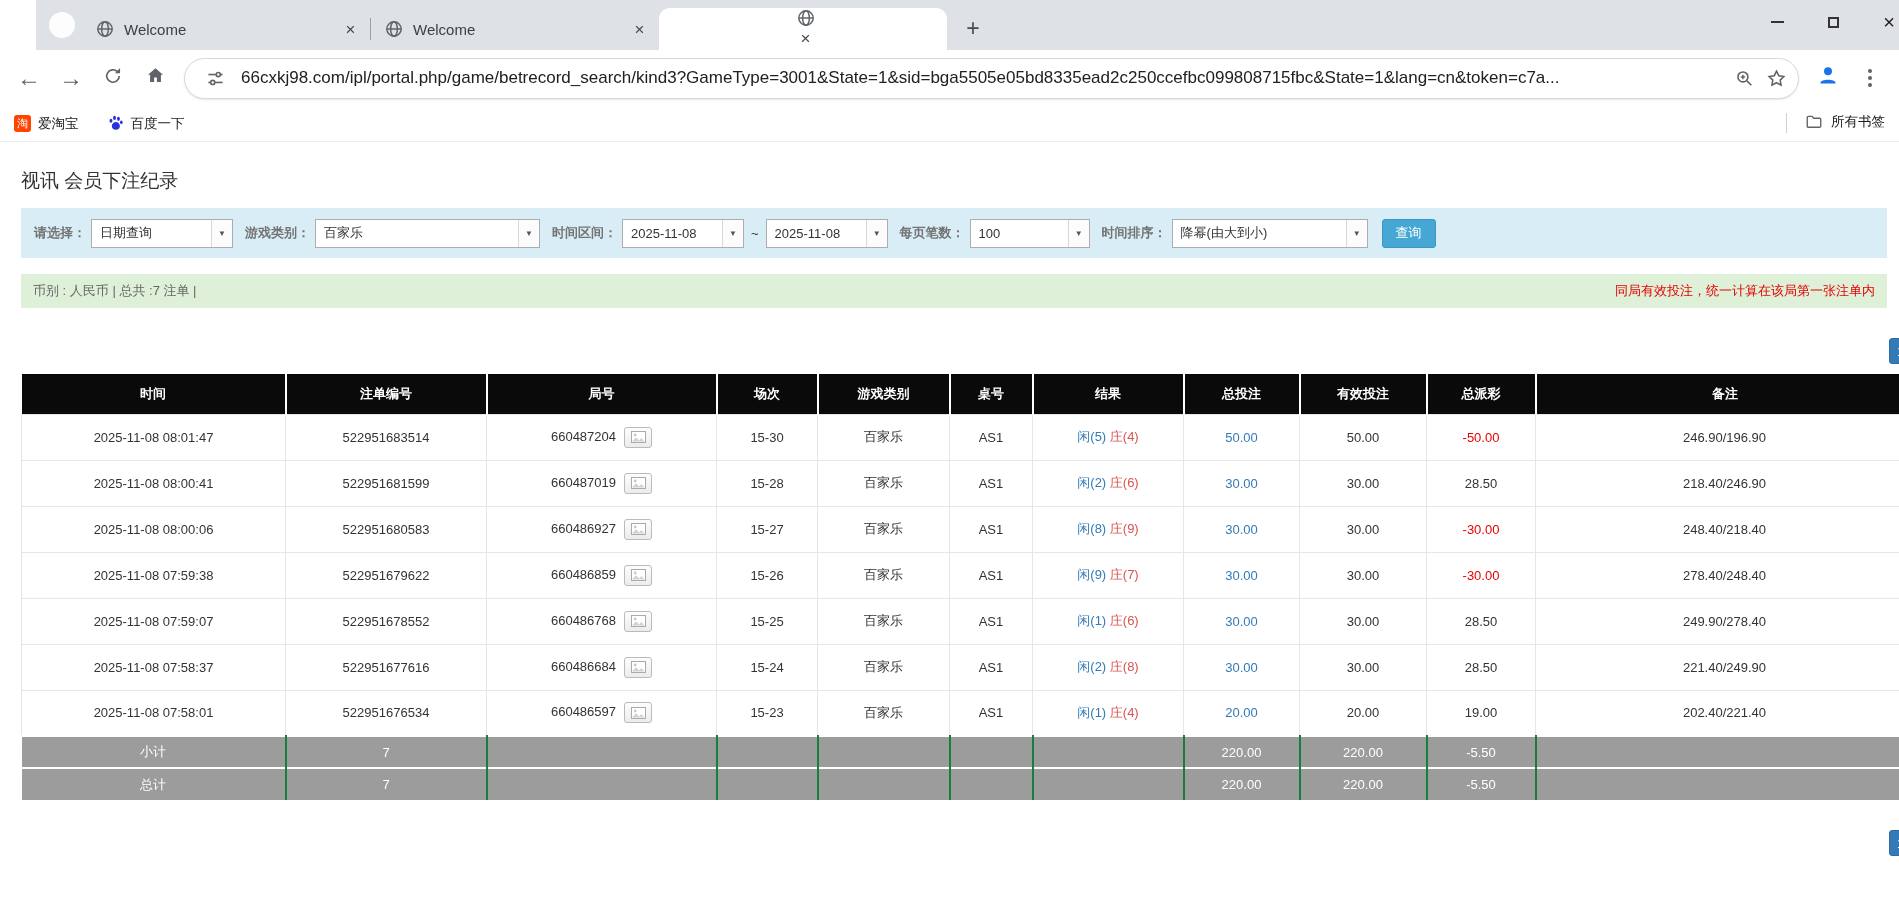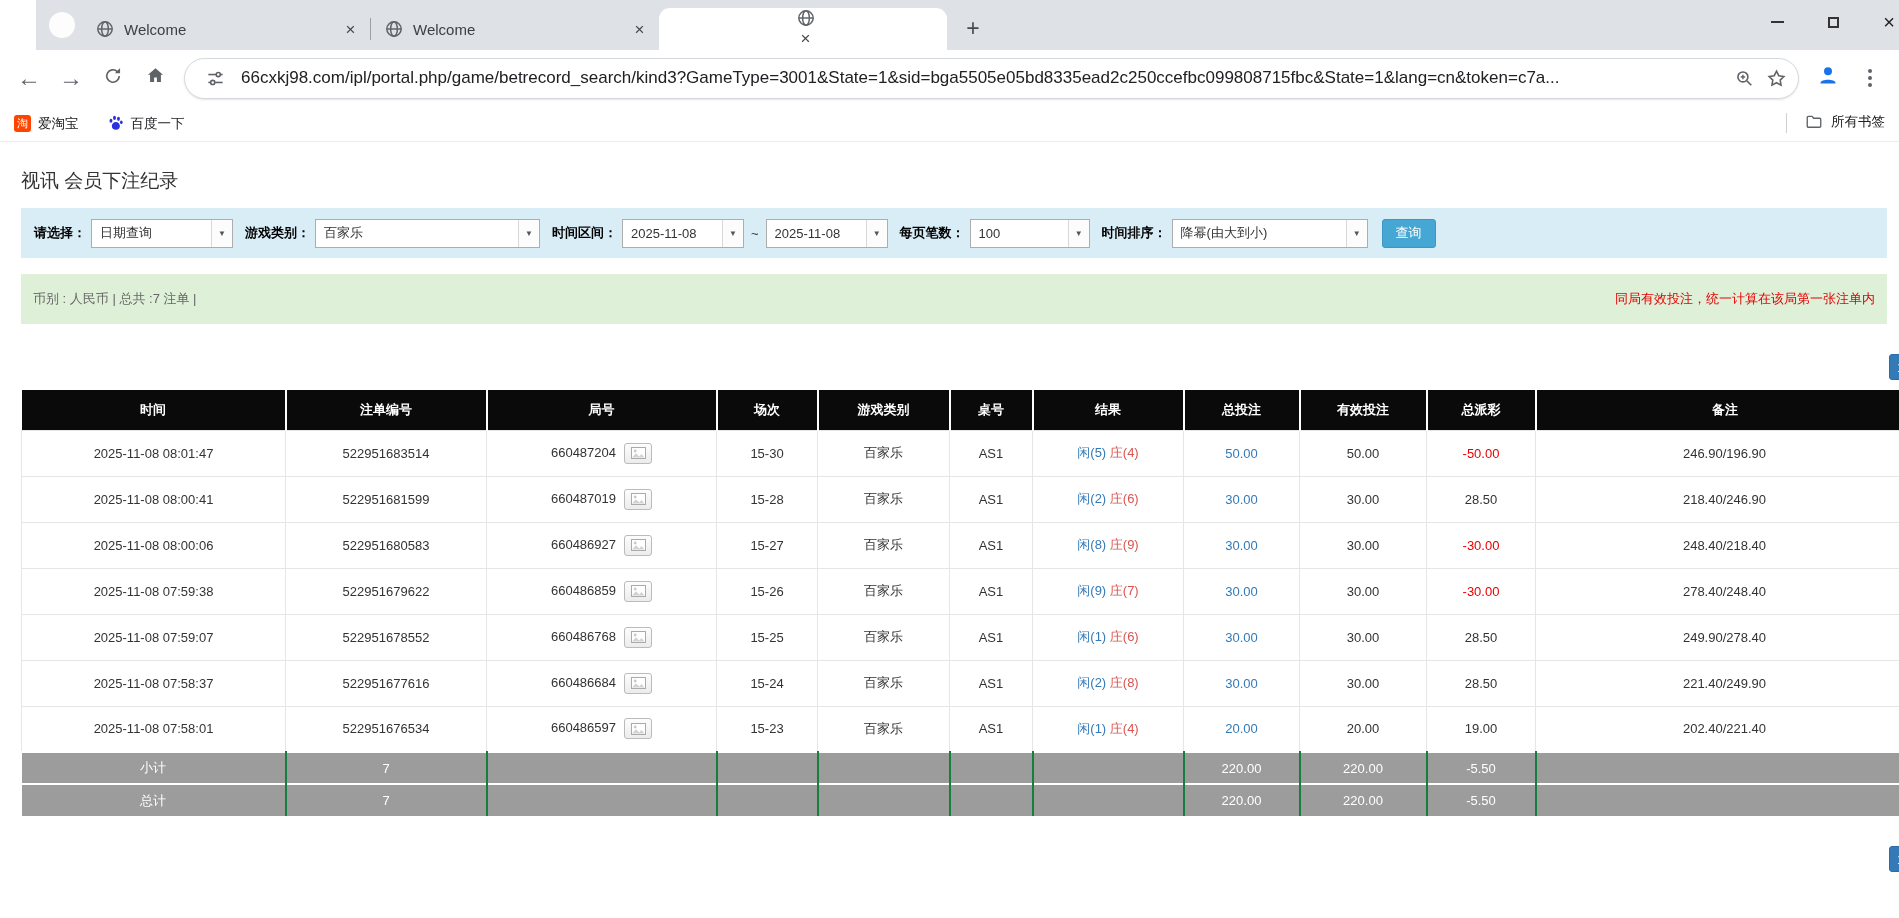--- a/index.html
+++ b/index.html
@@ -45,33 +45,33 @@
     display:flex;align-items:center;justify-content:center;}
   .bmright{margin-left:auto;display:flex;gap:8px;}
   .bmdivider{width:1px;height:20px;background:#d0d0d0;margin-right:10px;}
 
   
   .main{position:relative;height:776px;background:#fff;overflow:hidden;padding-left:9px;}
   .page-title{padding:26px 0 0 12px;font-size:19px;color:#333;font-weight:400;}
 
   .filterbar{margin:14px 12px 0;background:#d9edf7;height:50px;display:flex;align-items:center;
     padding:0 10px;font-size:13px;}
-  .flbl{color:#000000;font-weight:700;margin:0 5px 0 12px;white-space:nowrap;}
+  .flbl{color:#737373;font-weight:700;margin:0 5px 0 12px;white-space:nowrap;}
   .flbl.first{margin-left:3px;}
   .sel{height:29px;background:#fff;border:1px solid #adadad;display:inline-flex;align-items:stretch;
     color:#333;cursor:default;}
   .sel .val{flex:1;display:flex;align-items:center;padding:0 8px;white-space:nowrap;overflow:hidden;}
   .sel .arr{width:21px;border-left:1px solid #d8d8d8;display:flex;align-items:center;justify-content:center;
     font-size:8px;color:#555;background:#fcfcfc;}
   .s1{width:142px;}.s2{width:225px;}.s3{width:122px;text-align:right;}.s4{width:120px;}.s5{width:196px;}
   .tilde{margin:0 7px;color:#333;}
   .searchbtn{height:29px;margin-left:14px;background:#46a7d4;border:1px solid #3c97c3;color:#fff;
     border-radius:3px;padding:0 13px;font-size:13px;display:flex;align-items:center;cursor:pointer;}
 
-  .summarybar{margin:16px 12px 0;background:#dff0d8;height:50px;display:flex;align-items:center;
+  .summarybar{margin:16px 12px 0;background:#dff0d8;height:34px;display:flex;align-items:center;
     justify-content:space-between;padding:0 12px;font-size:13px;}
   .sumleft{color:#666;}
   .sumright{color:#e60000;}
 
   .pagrow{position:relative;height:26px;margin-top:30px;}
   .pagrow.bottom{margin-top:30px;}
   .pbtn{position:absolute;left:1880px;top:0;width:28px;height:26px;background:#337ab7;border:1px solid #2e6da4;
     border-radius:3px;color:#fff;font-size:13px;display:flex;align-items:center;padding-left:7px;}
 
   

